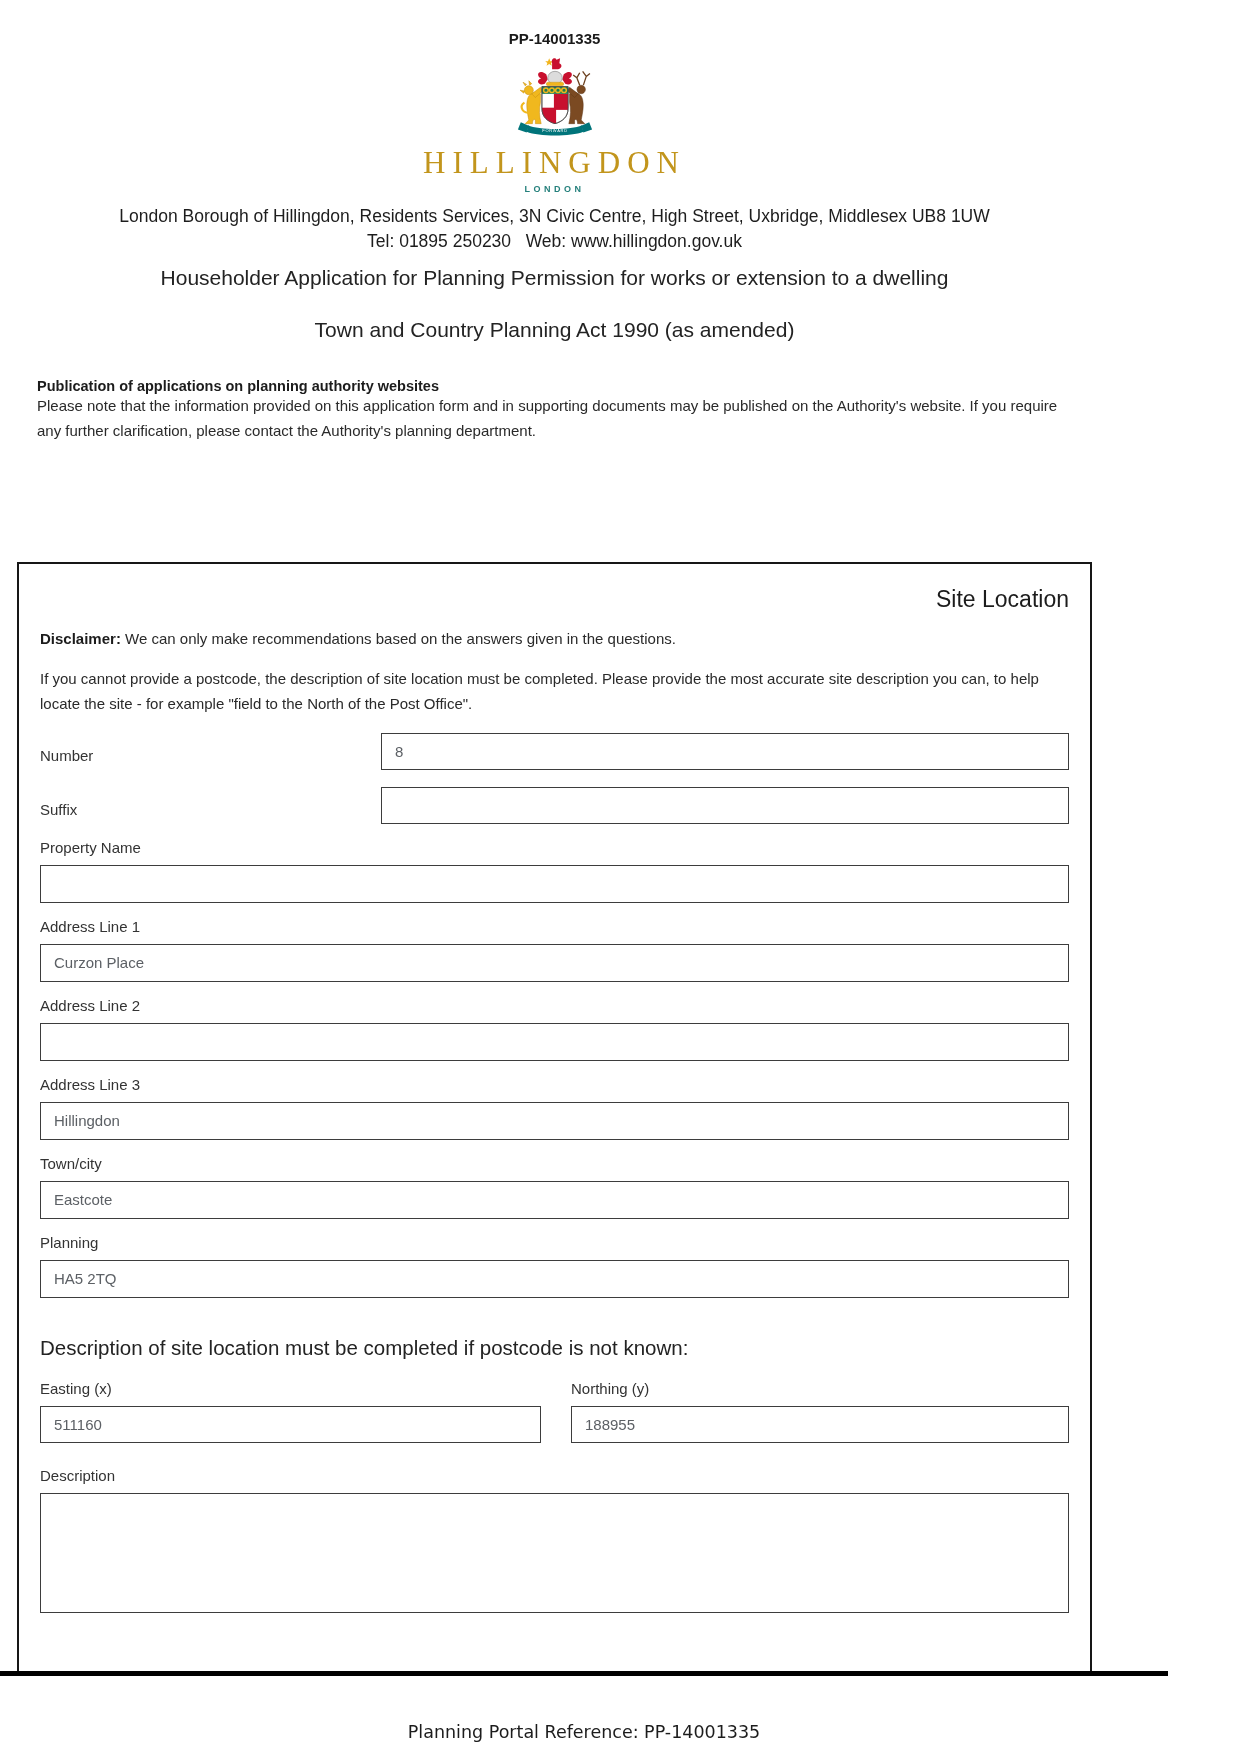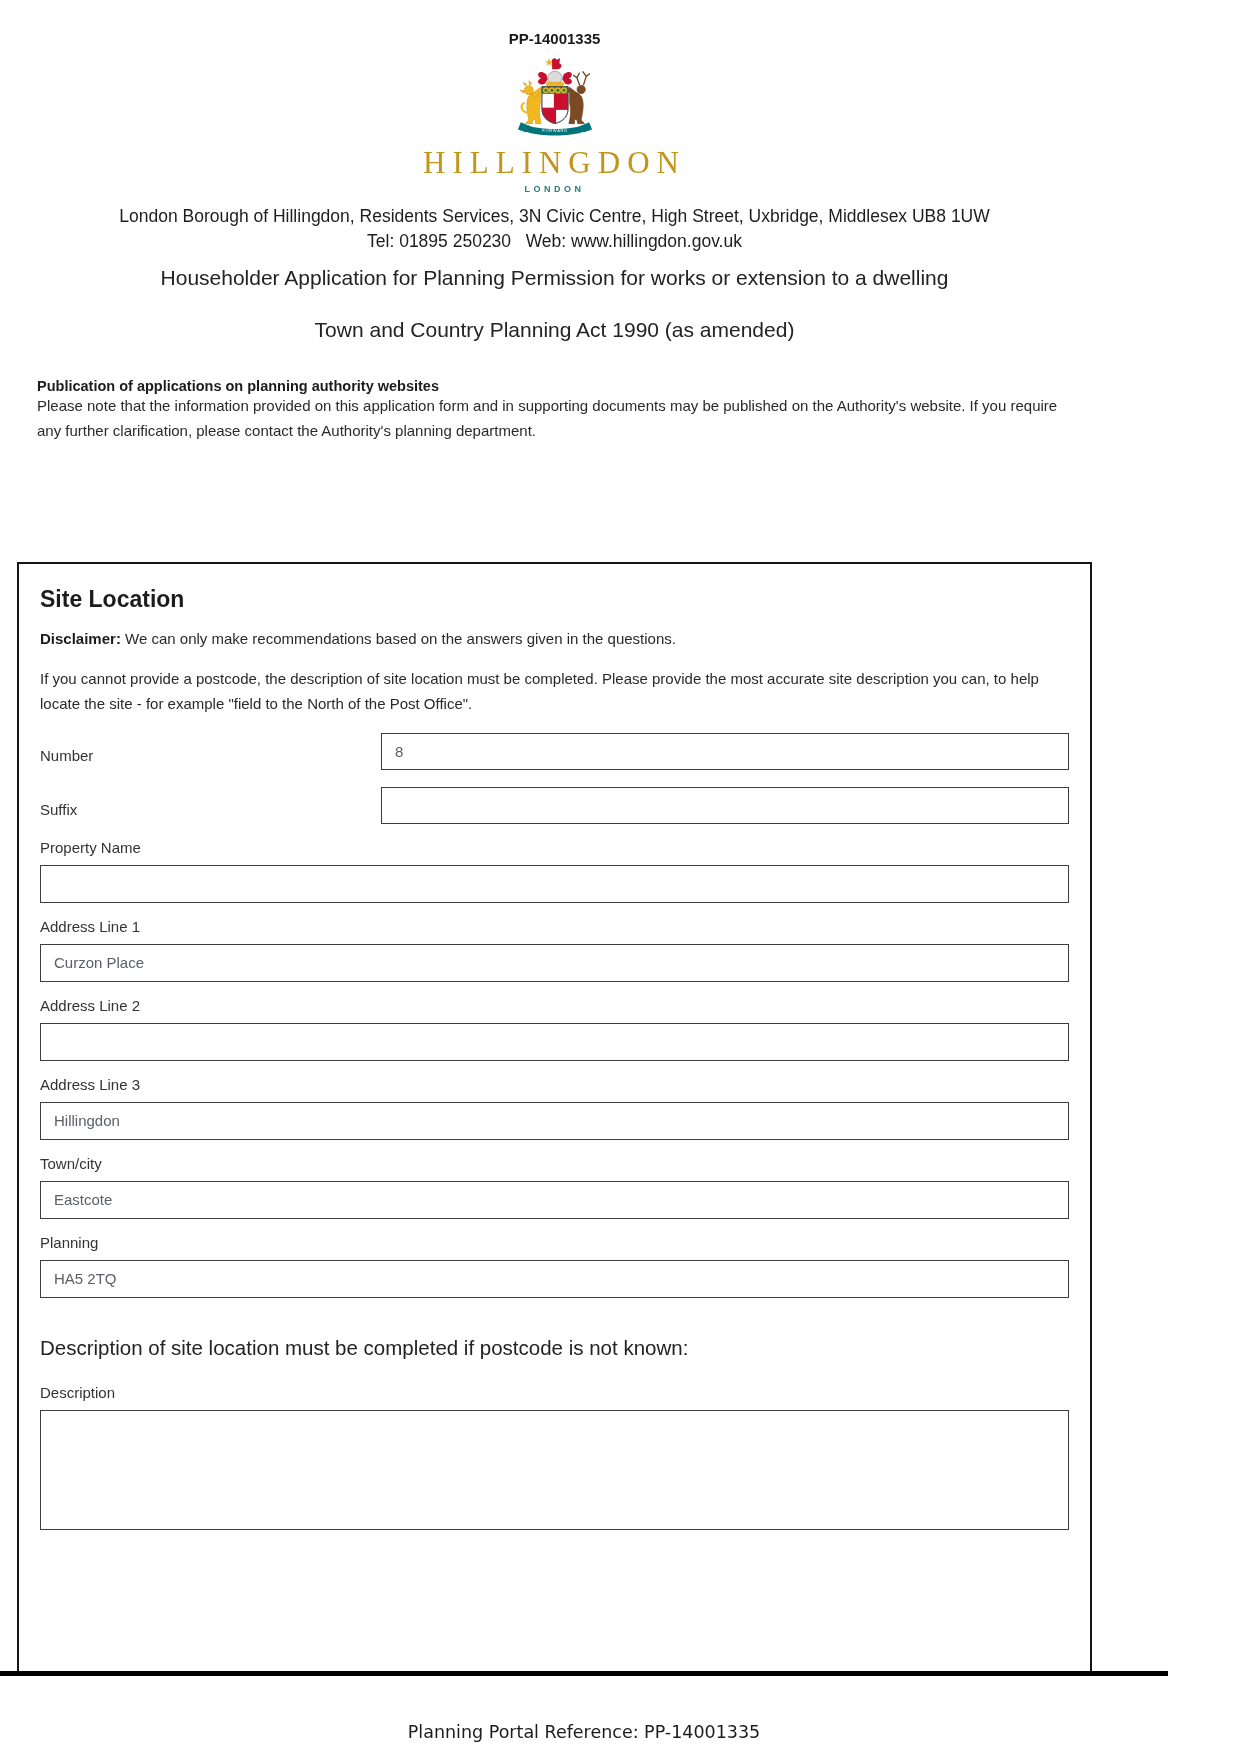--- a/index.html
+++ b/index.html
@@ -19,21 +19,21 @@
   .hdr-title { margin-top:14px; font-size:21px; color:#232323; }
   .hdr-subtitle { margin-top:28px; font-size:21px; color:#232323; }
 
   
   .notice { margin-top:36px; text-align:left; }
   .notice-heading { font-size:14.5px; font-weight:bold; color:#1c1c1c; padding-left:20px; }
   .notice-body { padding-left:20px; font-size:15px; line-height:1.65; color:#2a2a2a; max-width:1045px; }
 
   
   .site-box { margin-top:118px; border:2px solid #161616; border-bottom:none; height:1109px; overflow:hidden; padding:16px 21px 0 21px; }
-  .site-heading { font-size:23px; font-weight:bold; color:#1c1c1c; margin-top:6px; }
+  .site-heading { font-size:23px; font-weight:normal; color:#1c1c1c; margin-top:6px;text-align:right; }
   .disclaimer { margin-top:17px; font-size:15px; color:#2a2a2a; }
   .disclaimer b { color:#1c1c1c; }
   .instructions { margin-top:19px; font-size:15px; line-height:1.68; color:#2a2a2a; max-width:1020px; }
 
   .row-inline { margin-top:17px; display:flex; align-items:center; }
   .row-inline .lbl { width:341px; flex:0 0 341px; font-size:15px; color:#333; padding-top:8px; }
   .inp { border:1.5px solid #3d3d3d; background:#fff; height:37px; font-family:"Liberation Sans",sans-serif; font-size:15px; color:#5c6065; padding:0 13px; width:100%; outline:none; }
   .row-inline .inp { flex:1; }
 
   .row-stacked { margin-top:15px; }
@@ -174,20 +174,30 @@
         <input class="inp" type="text" value="Eastcote" style="">
       </div>
 
       <div class="row-stacked">
         <label class="lbl">Planning</label>
         <input class="inp" type="text" value="HA5 2TQ" style="">
       </div>
 
       <div class="desc-heading">Description of site location must be completed if postcode is not known:</div>
 
+      <div class="coord-grid">
+        <div class="coord-col-e">
+          <label class="lbl">Easting (x)</label>
+          <input class="inp" type="text" value="511160" style="">
+        </div>
+        <div class="coord-col-n">
+          <label class="lbl">Northing (y)</label>
+          <input class="inp" type="text" value="188955" style="">
+        </div>
+      </div>
 
       <div class="desc-row">
         <label class="lbl">Description</label>
         <textarea class="desc-area" style=""></textarea>
       </div>
     </div>
   </div>
 
   <div class="page-bar"></div>
 

